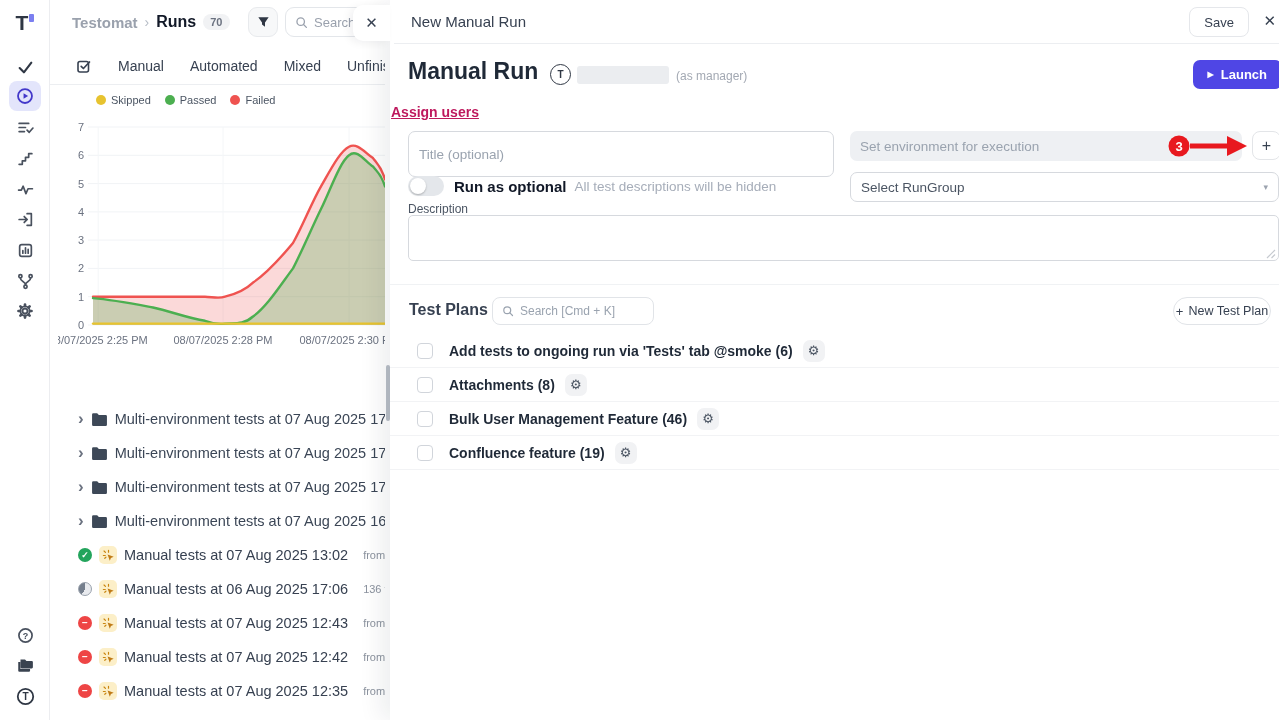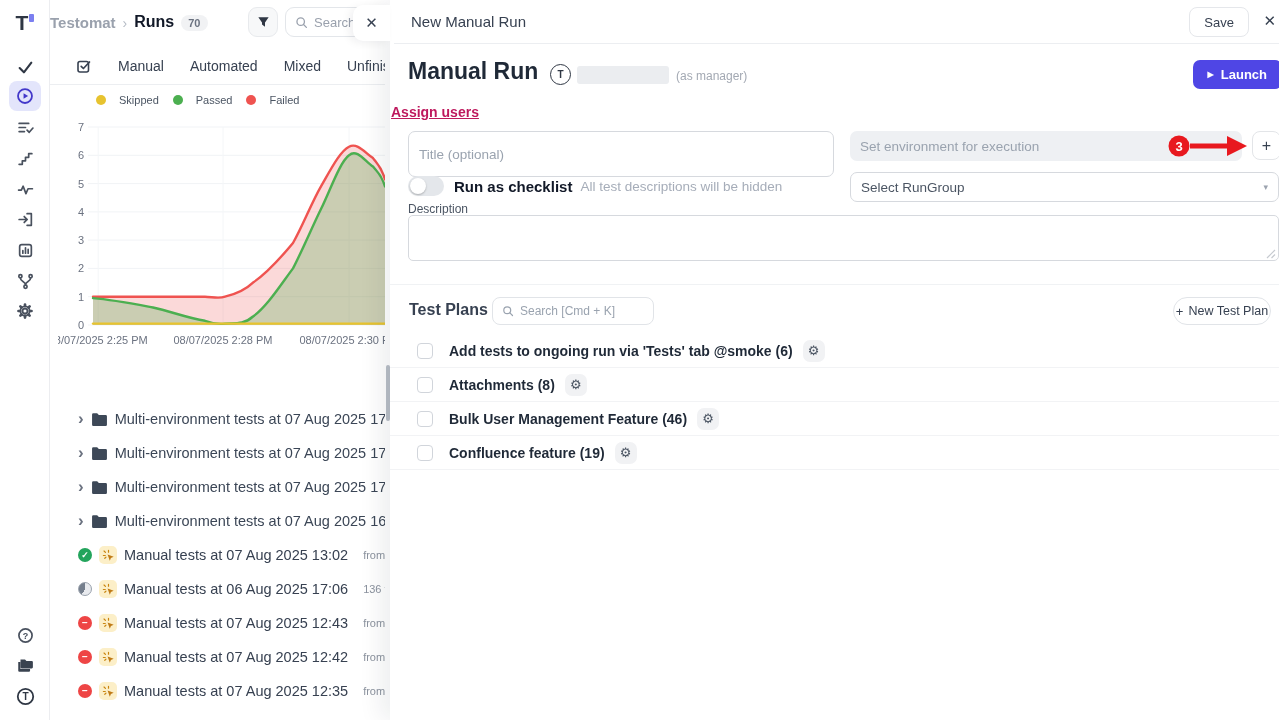--- a/index.html
+++ b/index.html
@@ -13,37 +13,37 @@
   .rail-btn { position:absolute; left:9px; width:32px; height:28px; display:flex; align-items:center; justify-content:center; background:transparent; border:none; cursor:pointer; border-radius:8px; }
   .rail-btn.active { background:#e3e5fb; height:30px; }
   .rail-btn svg { display:block; }
   .rail-ic { stroke:#49515e; stroke-width:1.6; fill:none; stroke-linecap:round; stroke-linejoin:round; }
   .rail-btn.active .rail-ic { stroke:#4338ca; }
   .rail-btn.active .fillc { fill:#4338ca; }
 
   
   #left { position:absolute; left:50px; top:0; width:335px; height:720px; overflow:hidden; background:#fff; }
   .topbar { position:absolute; left:0; top:0; width:500px; height:44px; display:flex; align-items:center; }
-  .breadcrumb { display:flex; align-items:flex-end; gap:7px; white-space:nowrap; }
+  .breadcrumb { display:flex; align-items:center; gap:7px; margin-left:22px; white-space:nowrap; }
   .bc-project { font-size:15px; font-weight:600; color:#9aa1ad; }
   .bc-sep { font-size:14px; color:#b6bcc6; }
   .bc-page { font-size:16px; font-weight:700; color:#111827; }
   .bc-badge { font-size:11px; color:#6b7280; background:#f1f2f4; border-radius:9px; padding:2px 7px; font-weight:600; }
   .filter-btn { position:absolute; left:198px; top:7px; width:30px; height:30px; background:#f7f8f9; border:1px solid #e8eaed; border-radius:9px; display:flex; align-items:center; justify-content:center; cursor:pointer; }
   .search-box { position:absolute; left:235px; top:7px; width:150px; height:30px; border:1px solid #e3e6ea; border-radius:9px; display:flex; align-items:center; padding-left:9px; gap:6px; background:#fff; }
   .search-box input { border:none; outline:none; width:90px; font-size:13px; color:#374151; font-family:inherit; }
   .search-box input::placeholder { color:#9aa1ad; }
 
   .tabbar { position:absolute; left:0; top:48px; width:500px; height:37px; display:flex; align-items:center; gap:26px; border-bottom:1px solid #eceef1; padding-left:26px; }
   .tabbar .tab { font-size:14px; color:#374151; cursor:pointer; white-space:nowrap; }
 
   
   .chart { position:absolute; left:8px; top:88px; width:445px; height:272px; }
   .chart-legend { position:absolute; left:38px; top:6px; display:flex; gap:14px; align-items:center; }
-  .leg-item { display:flex; align-items:center; gap:13px; }
+  .leg-item { display:flex; align-items:center; gap:5px; }
   .leg-dot { width:10px; height:10px; border-radius:50%; }
   .leg-label { font-size:11px; color:#4b5563; }
   .chart svg text { font-family:"Liberation Sans",sans-serif; }
 
   
   .runs-list { position:absolute; left:0; top:402px; width:500px; }
   .run-row { height:34px; display:flex; align-items:center; cursor:pointer; padding-left:28px; gap:7px; white-space:nowrap; }
   .chev { font-size:17px; color:#6b7280; font-weight:700; line-height:1; margin-top:-2px; }
   .run-title { font-size:14.5px; color:#374151; }
   .folder .run-title { color:#3b4656; }
@@ -413,21 +413,21 @@
     <circle cx="14" cy="16" r="10.5" fill="#e8191f"></circle>
     <text x="14" y="20.5" text-anchor="middle" font-size="13" font-weight="bold" fill="#fff">3</text>
     <rect x="25" y="13.5" width="38" height="5" fill="#e8191f"></rect>
     <polygon points="62,6 62,26 82,16" fill="#e8191f"></polygon>
   </svg>
 
   <div class="toggle">
       <div class="knob"></div>
     </div>
   <div class="checklist-row">
-    <span class="checklist-label">Run as checklist</span>
+    <span class="checklist-label">Run as optional</span>
     <span class="checklist-hint">All test descriptions will be hidden</span>
   </div>
   <div class="rungroup">
     <span class="rg-text">Select RunGroup</span>
     <span class="caret">▾</span>
   </div>
 
   <label class="desc-label">Description</label>
   <textarea class="desc-area" style=""></textarea>
   <svg class="resize-ic" width="10" height="10" viewBox="0 0 10 10">

